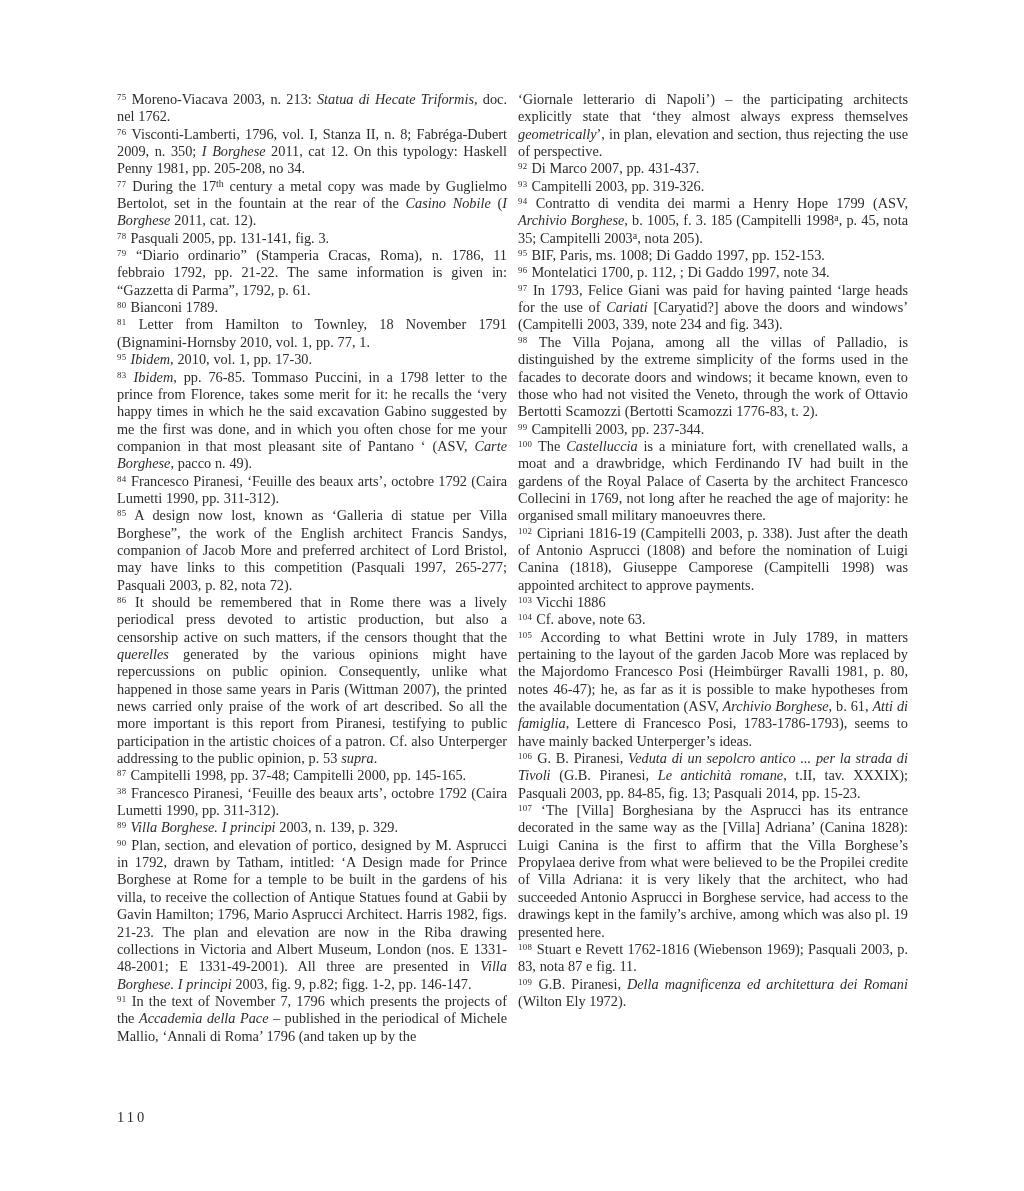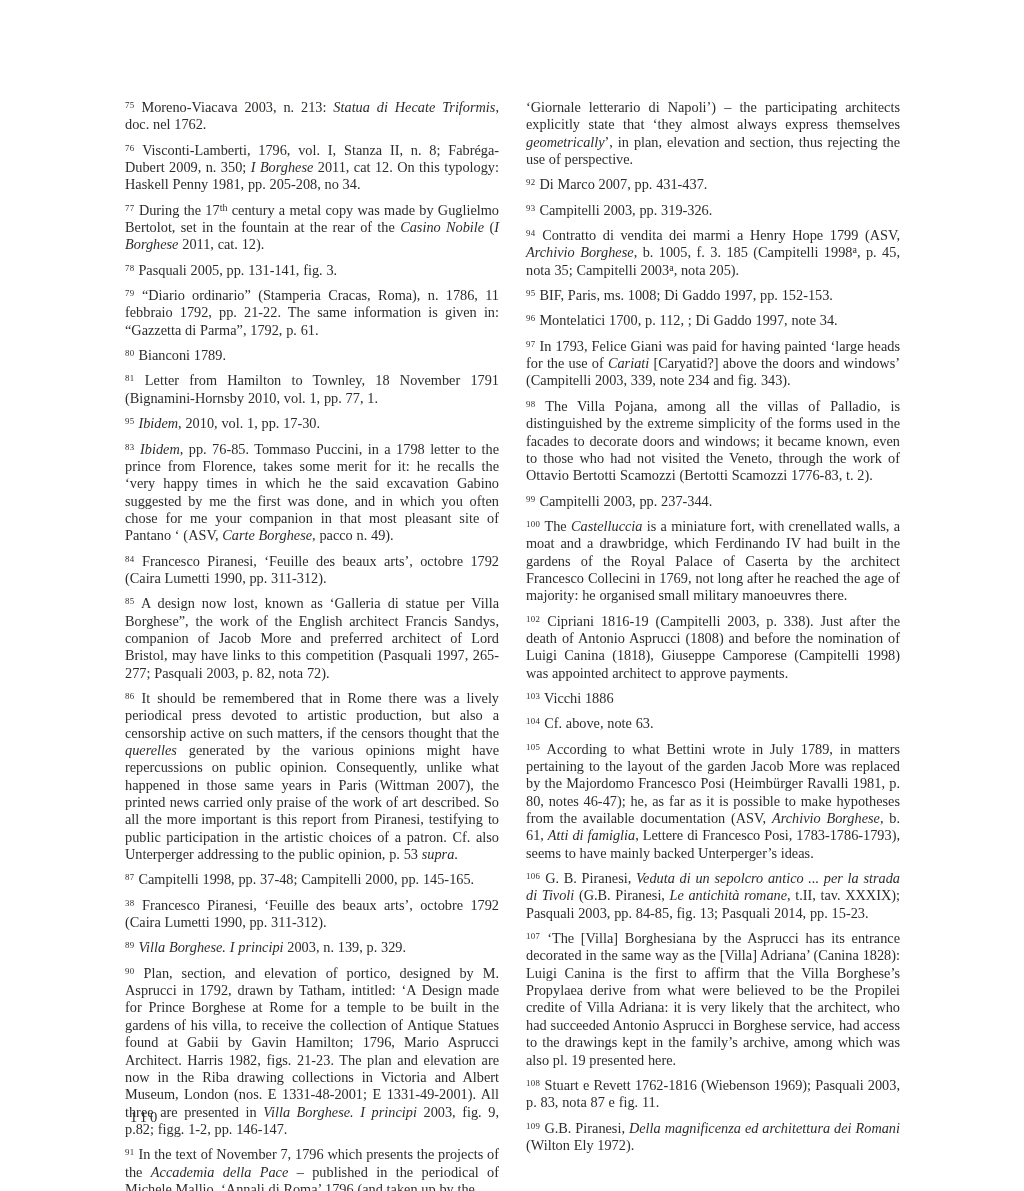--- a/index.html
+++ b/index.html
@@ -22,42 +22,42 @@
     top: 91px;
     width: 791px;
     display: flex;
     gap: 11px;
   }
   .column {
     width: 390px;
     flex: 0 0 390px;
   }
   .note {
-    margin: 8px;
+    margin: 0;
     font-size: 14.3px;
     line-height: 17.35px;
     text-align: justify;
     hyphens: none;
     word-spacing: 0.2px;
   }
   .note-num {
     font-size: 8.8px;
     line-height: 0;
     letter-spacing: 0.4px;
     vertical-align: 0.45em;
   }
   .txt-sup {
     font-size: 10px;
     line-height: 0;
     vertical-align: 0.45em;
   }
   em { font-style: italic; }
   .page-number {
     position: absolute;
-    left: 130px;
+    left: 117px;
     top: 1109px;
     font-size: 14.5px;
     letter-spacing: 3px;
     color: #2e2c2a;
   }
 </style>
 </head>
 <body>
 
 <div class="page">

